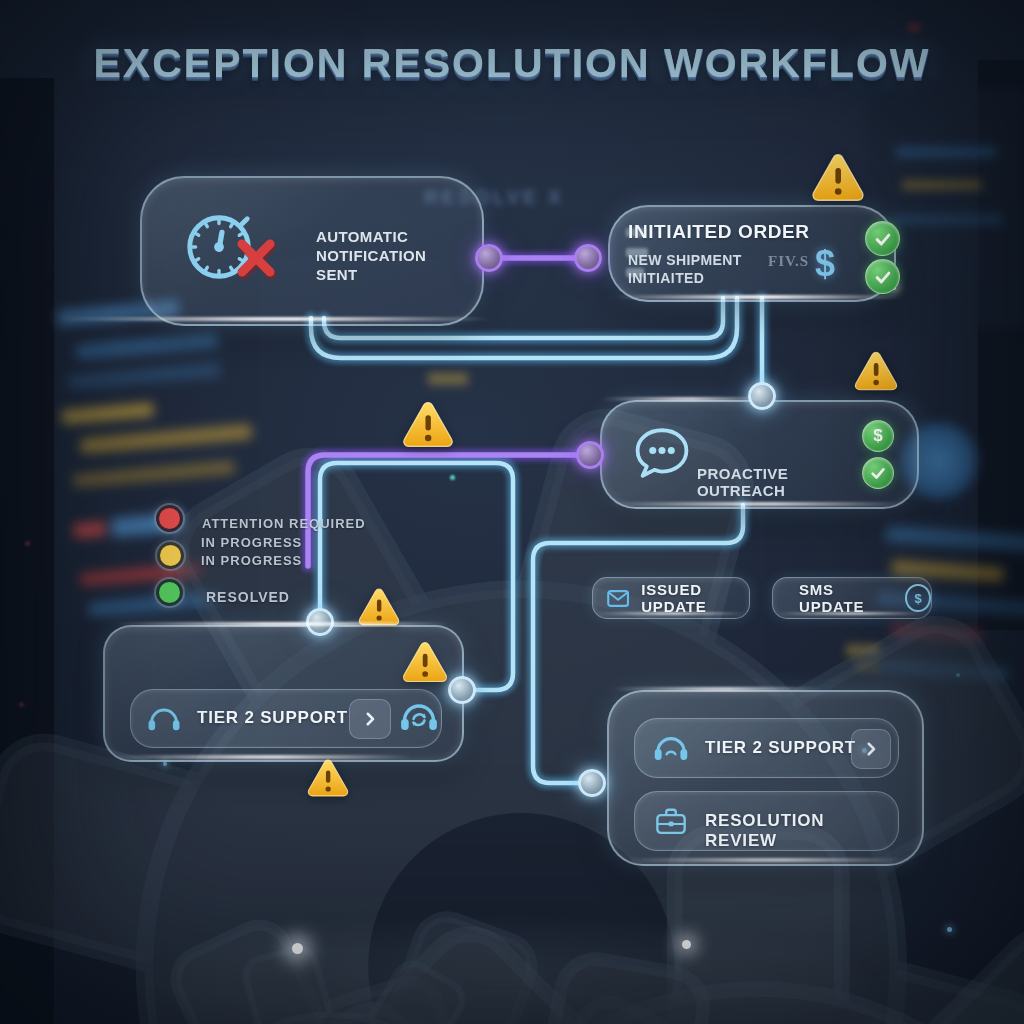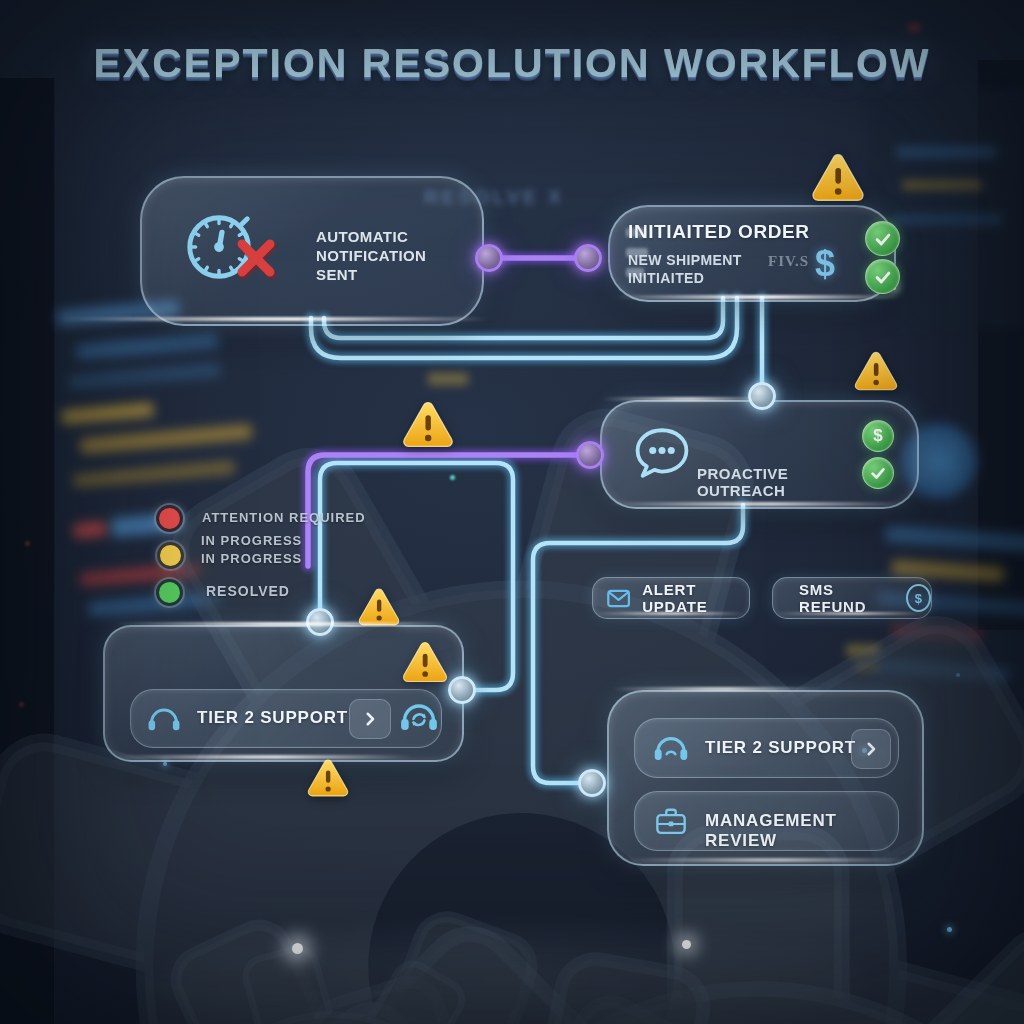--- a/index.html
+++ b/index.html
@@ -83,21 +83,21 @@
     border:1.5px solid rgba(235,255,240,.55);box-shadow:0 0 10px rgba(80,200,100,.45), inset 0 1px 3px rgba(255,255,255,.5);
     color:#fff;font-weight:700;}
   .warn{position:absolute;z-index:6;filter:drop-shadow(0 3px 5px rgba(0,0,0,.35));}
   #w-delay{left:259px;top:221px;width:54px;height:51px;z-index:4;}
   #w-rep{left:810px;top:151px;width:56px;height:53px;}
   #w-refund{left:853px;top:349px;width:46px;height:44px;}
   #w-cc-top{left:357px;top:586px;width:44px;height:42px;}
   #w-cc-title{left:401px;top:639px;width:48px;height:46px;}
   #w-cc-bottom{left:306px;top:757px;width:44px;height:42px;}
 
-  .legend-row{position:absolute;display:flex;align-items:flex-start;z-index:3;padding-left:28px;}
+  .legend-row{position:absolute;display:flex;align-items:flex-end;z-index:3;padding-left:28px;}
   .dot{width:21px;height:21px;border-radius:50%;border:3px solid rgba(25,33,47,.85);
     box-shadow:0 0 0 2px rgba(145,165,190,.4), 0 0 10px rgba(255,255,255,.25);}
   .legend-label{font-size:13px;font-weight:700;color:#c6d0dc;letter-spacing:1px;opacity:.92;line-height:17.5px;text-shadow:0 1px 2px rgba(0,0,0,.4);}
 
   .rowlabel{position:absolute;font-weight:700;color:#eef4f9;letter-spacing:.8px;text-shadow:0 1px 3px rgba(0,0,0,.35);}
   .btnlabel{font-size:15px;font-weight:700;letter-spacing:.8px;color:#eef4f9;text-shadow:0 1px 3px rgba(0,0,0,.35);}
 
   #email-btn{left:592px;top:577px;width:156px;height:40px;}
   #sms-btn{left:772px;top:577px;width:158px;height:40px;}
 
@@ -329,24 +329,24 @@
   <div class="legend-row" style="left:128px;top:579px">
     <span class="dot" style="background: rgb(85, 200, 94);"></span>
     <span class="legend-label" style="margin:4px 0 0 23px;font-size:14px">RESOLVED</span>
   </div>
 
   <div id="email-btn" class="chip-btn">
     <svg style="margin-left:14px" width="27" height="21" viewBox="0 0 27 21">
       <rect x="1.5" y="1.5" width="24" height="18" rx="3" fill="none" stroke="#66bcec" stroke-width="2.6"></rect>
       <path d="M2.5,3.5 L13.5,12 L24.5,3.5" fill="none" stroke="#66bcec" stroke-width="2.6" stroke-linecap="round" stroke-linejoin="round"></path>
     </svg>
-    <span class="btnlabel" style="margin-left:12px">ALERT UPDATE</span>
+    <span class="btnlabel" style="margin-left:12px">ISSUED UPDATE</span>
   </div>
   <div id="sms-btn" class="chip-btn">
-    <span class="btnlabel" style="margin-left:26px">SMS REFUND</span>
+    <span class="btnlabel" style="margin-left:26px">SMS UPDATE</span>
     <span style="margin-left:12px;width:24px;height:24px;border:2px solid #8ed5f2;border-radius:50%;display:flex;align-items:center;justify-content:center;font-size:13px;font-weight:700;color:#8ed5f2">$</span>
   </div>
 
   <svg id="w-cc-top" class="warn" viewBox="0 0 64 60">
       <use href="#sym-warn"></use>
     </svg>
   <svg id="w-cc-bottom" class="warn" viewBox="0 0 64 60">
       <use href="#sym-warn"></use>
     </svg>
   <div id="cc-card" class="card">
@@ -392,21 +392,21 @@
         </svg>
       </div>
     </div>
     <div class="subrow" style="left:25px;top:99px;width:263px;height:58px">
       <svg style="position:absolute;left:17px;top:10px" width="38" height="38" viewBox="0 0 64 64">
         <path d="M24,22 v-5 a4,4 0 0 1 4,-4 h8 a4,4 0 0 1 4,4 v5" fill="none" stroke="#7fcbec" stroke-width="4"></path>
         <rect x="9" y="22" width="46" height="30" rx="6" fill="none" stroke="#7fcbec" stroke-width="4"></rect>
         <path d="M9,37 H55" stroke="#7fcbec" stroke-width="3.4"></path>
         <rect x="28" y="33" width="8" height="8" rx="2" fill="#7fcbec"></rect>
       </svg>
-      <div class="rowlabel" style="left:70px;top:19px;font-size:17px">MANAGEMENT REVIEW</div>
+      <div class="rowlabel" style="left:70px;top:19px;font-size:17px">RESOLUTION REVIEW</div>
     </div>
   </div>
 
   <div class="flare" style="left:60px;top:317px;width:430px"></div>
   <div class="flare" style="left:615px;top:295px;width:285px"></div>
   <div class="flare" style="left:602px;top:397px;width:165px;opacity:.8"></div>
   <div class="flare" style="left:610px;top:502px;width:295px;opacity:.8"></div>
   <div class="flare" style="left:115px;top:622px;width:335px"></div>
   <div class="flare" style="left:112px;top:755px;width:300px;opacity:.85"></div>
   <div class="flare" style="left:612px;top:687px;width:210px;opacity:.8"></div>

